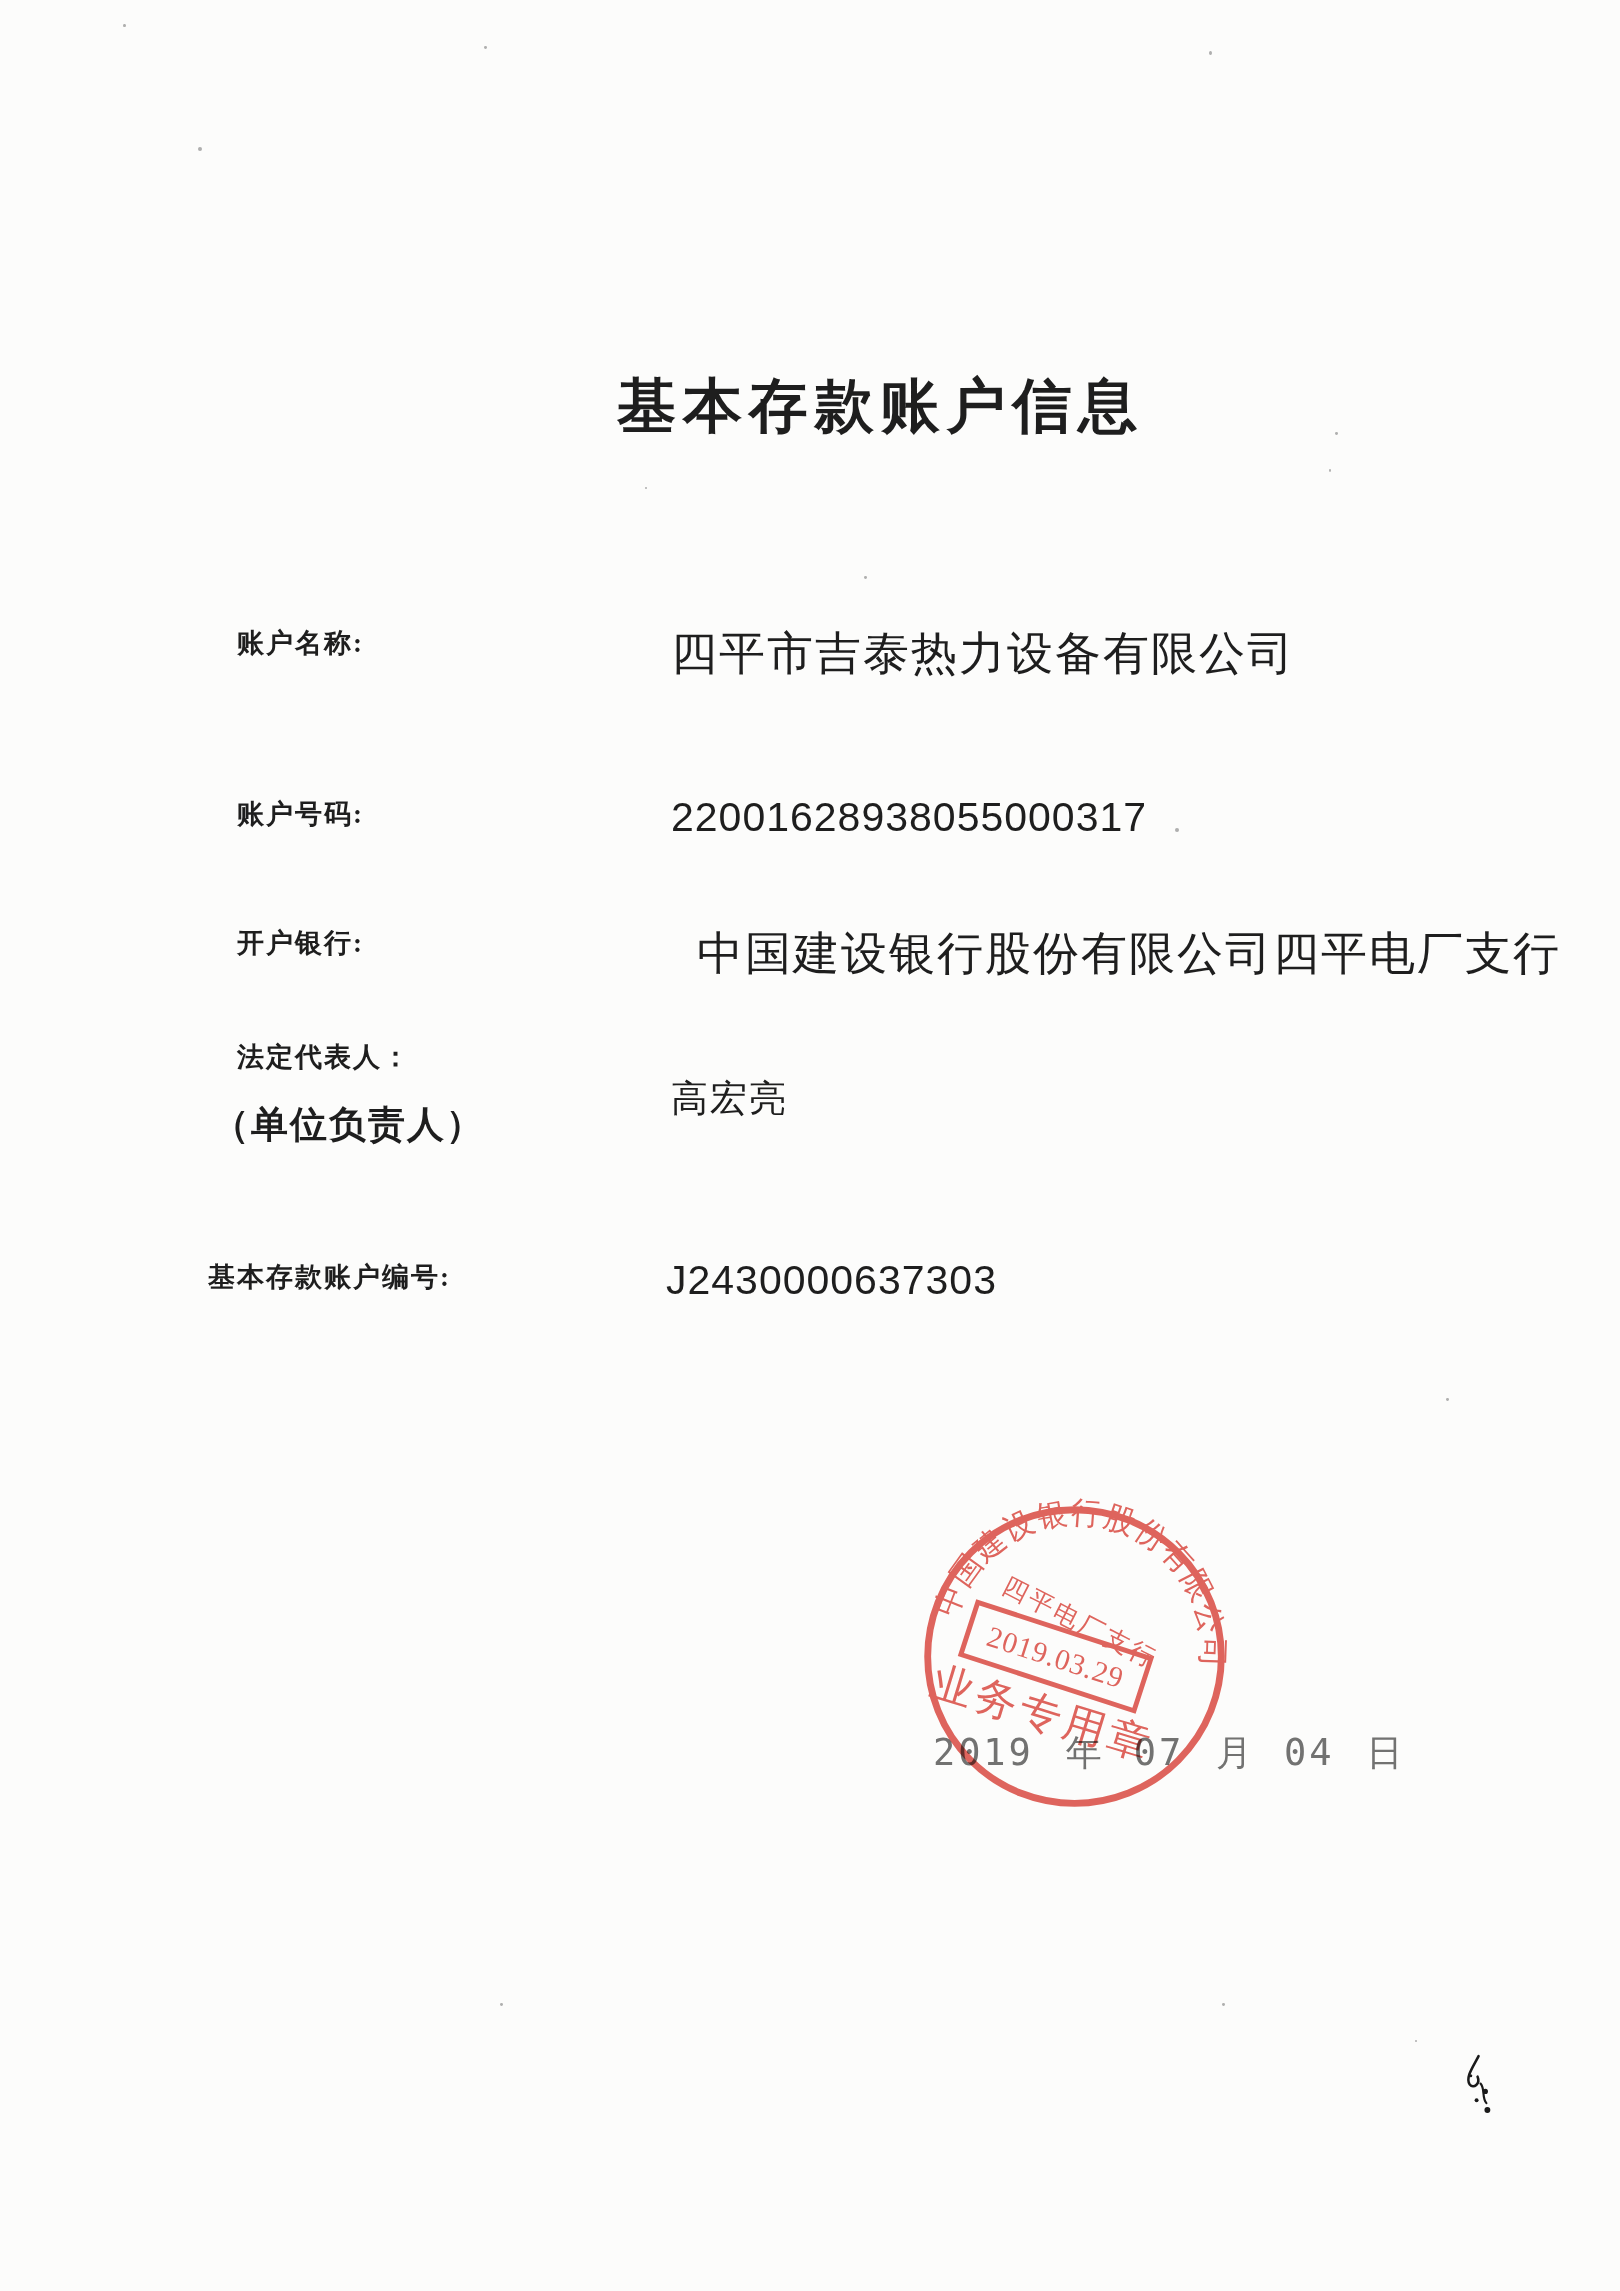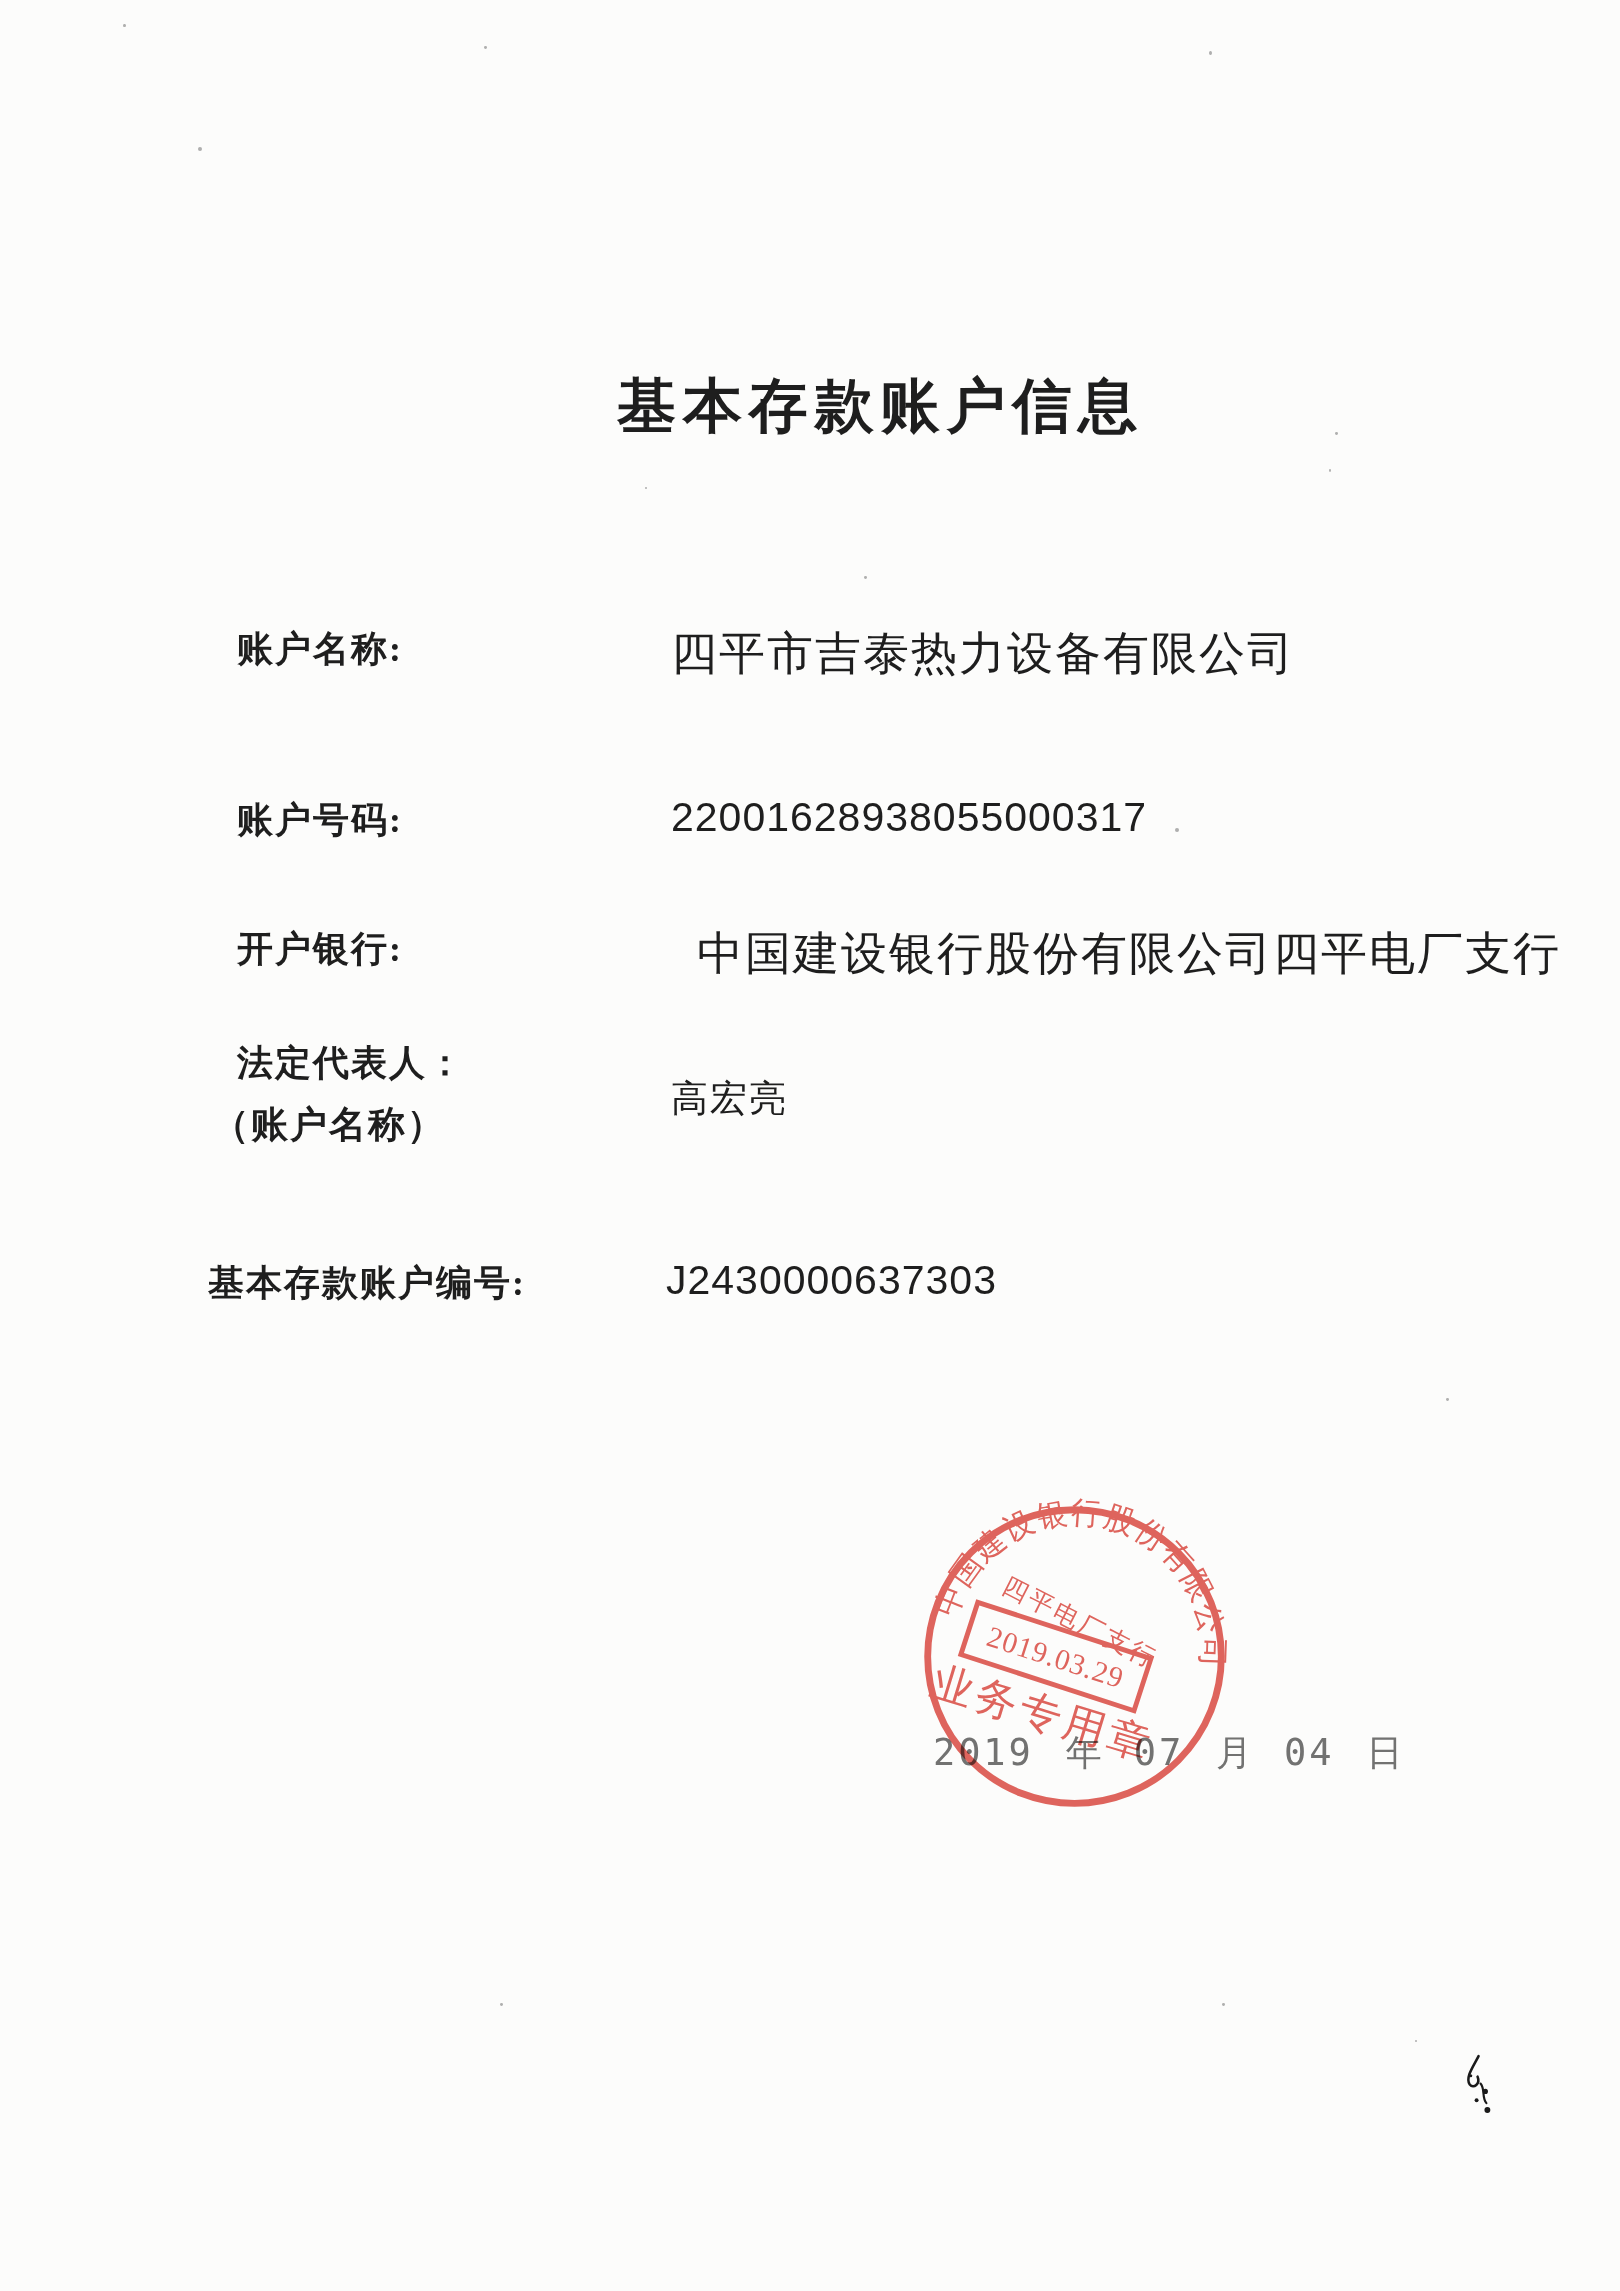--- a/index.html
+++ b/index.html
@@ -11,21 +11,21 @@
   }
   .abs{position:absolute;}
   
   .doc-title{
     left:617px;top:367px;
     font-size:59px;font-weight:700;letter-spacing:6.9px;
     white-space:nowrap;
   }
   
   .field-label{
-    font-size:36px;font-weight:600;letter-spacing:2px;white-space:nowrap;
+    font-size:27px;font-weight:600;letter-spacing:2px;white-space:nowrap;
   }
   .field-value{
     font-size:46px;font-weight:400;letter-spacing:2px;white-space:nowrap;
   }
   .num-value{
     font-family:"Liberation Sans","DejaVu Sans",sans-serif;
     font-size:41px;font-weight:400;letter-spacing:1px;white-space:nowrap;
   }
   .lbl1{left:237px;top:625px;}
   .val1{left:671px;top:623px;}
@@ -69,21 +69,21 @@
 <div class="abs field-label lbl1">账户名称:</div>
 <div class="abs field-value val1">四平市吉泰热力设备有限公司</div>
 
 <div class="abs field-label lbl2">账户号码:</div>
 <div class="abs num-value val2">22001628938055000317</div>
 
 <div class="abs field-label lbl3">开户银行:</div>
 <div class="abs field-value val3">中国建设银行股份有限公司四平电厂支行</div>
 
 <div class="abs field-label lbl4a">法定代表人：</div>
-<div class="abs field-label lbl4b">（账户名称）</div>
+<div class="abs field-label lbl4b">（单位负责人）</div>
 <div class="abs field-value val4">高宏亮</div>
 
 <div class="abs field-label lbl5">基本存款账户编号:</div>
 <div class="abs num-value val5">J2430000637303</div>
 
 <svg class="abs stamp" viewBox="0 0 330 330">
   <defs>
     <path id="ringPath" d="M 43.3 125.5 A 128 128 0 1 1 289.2 196" fill="none"></path>
   </defs>
   <circle cx="165" cy="164" r="150" fill="none" stroke-width="7" stroke="#dd5047"></circle>

